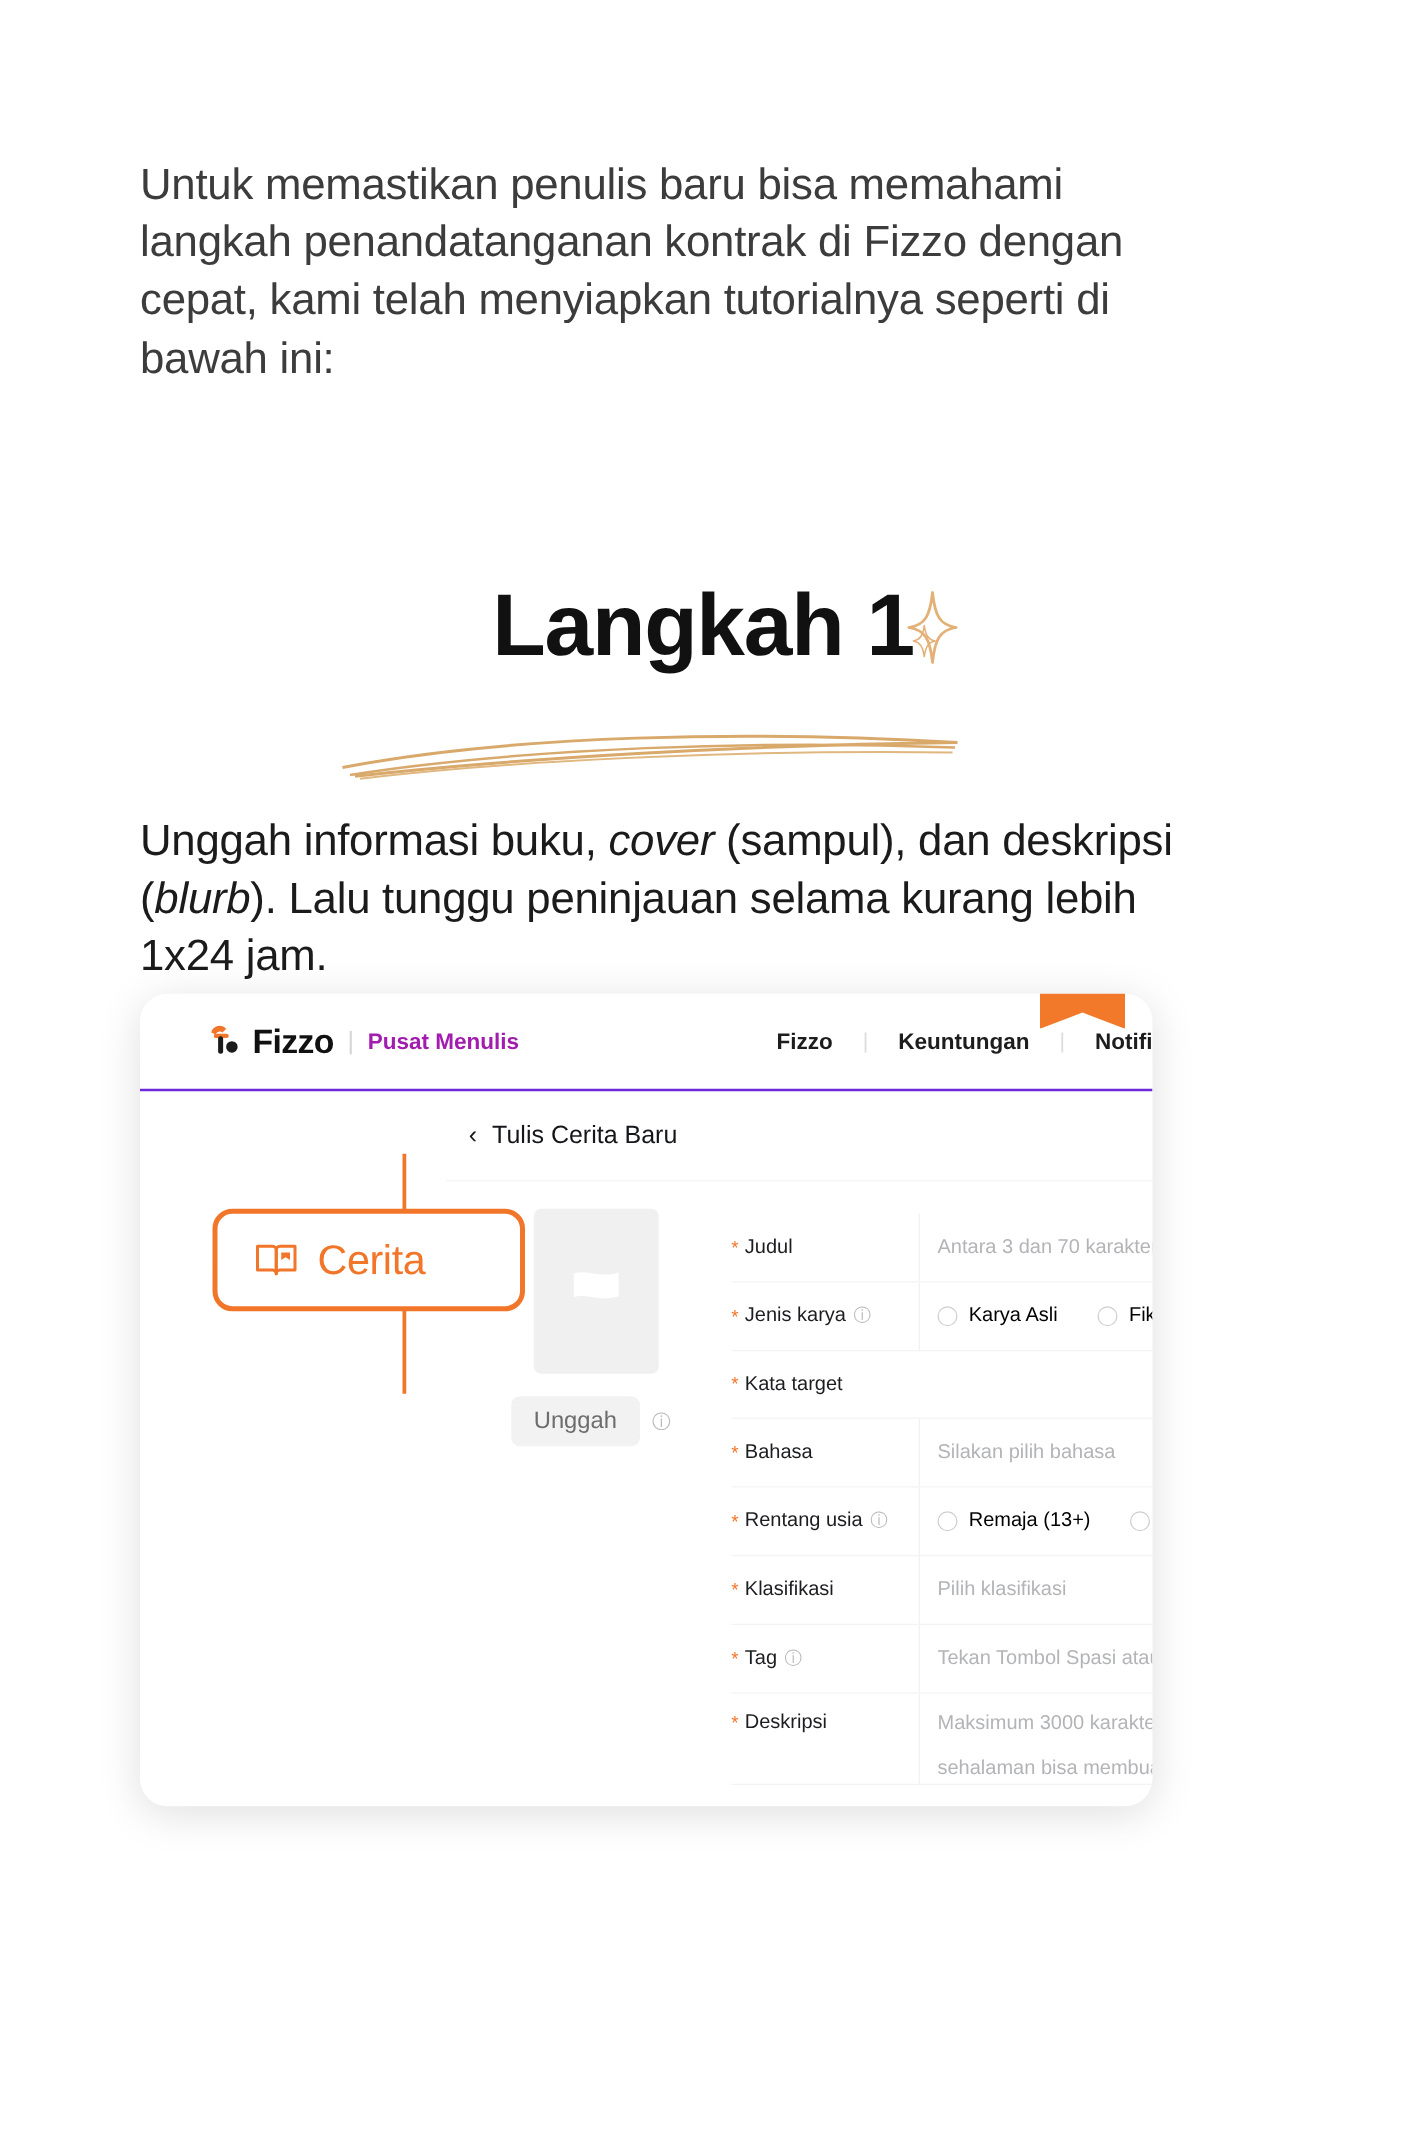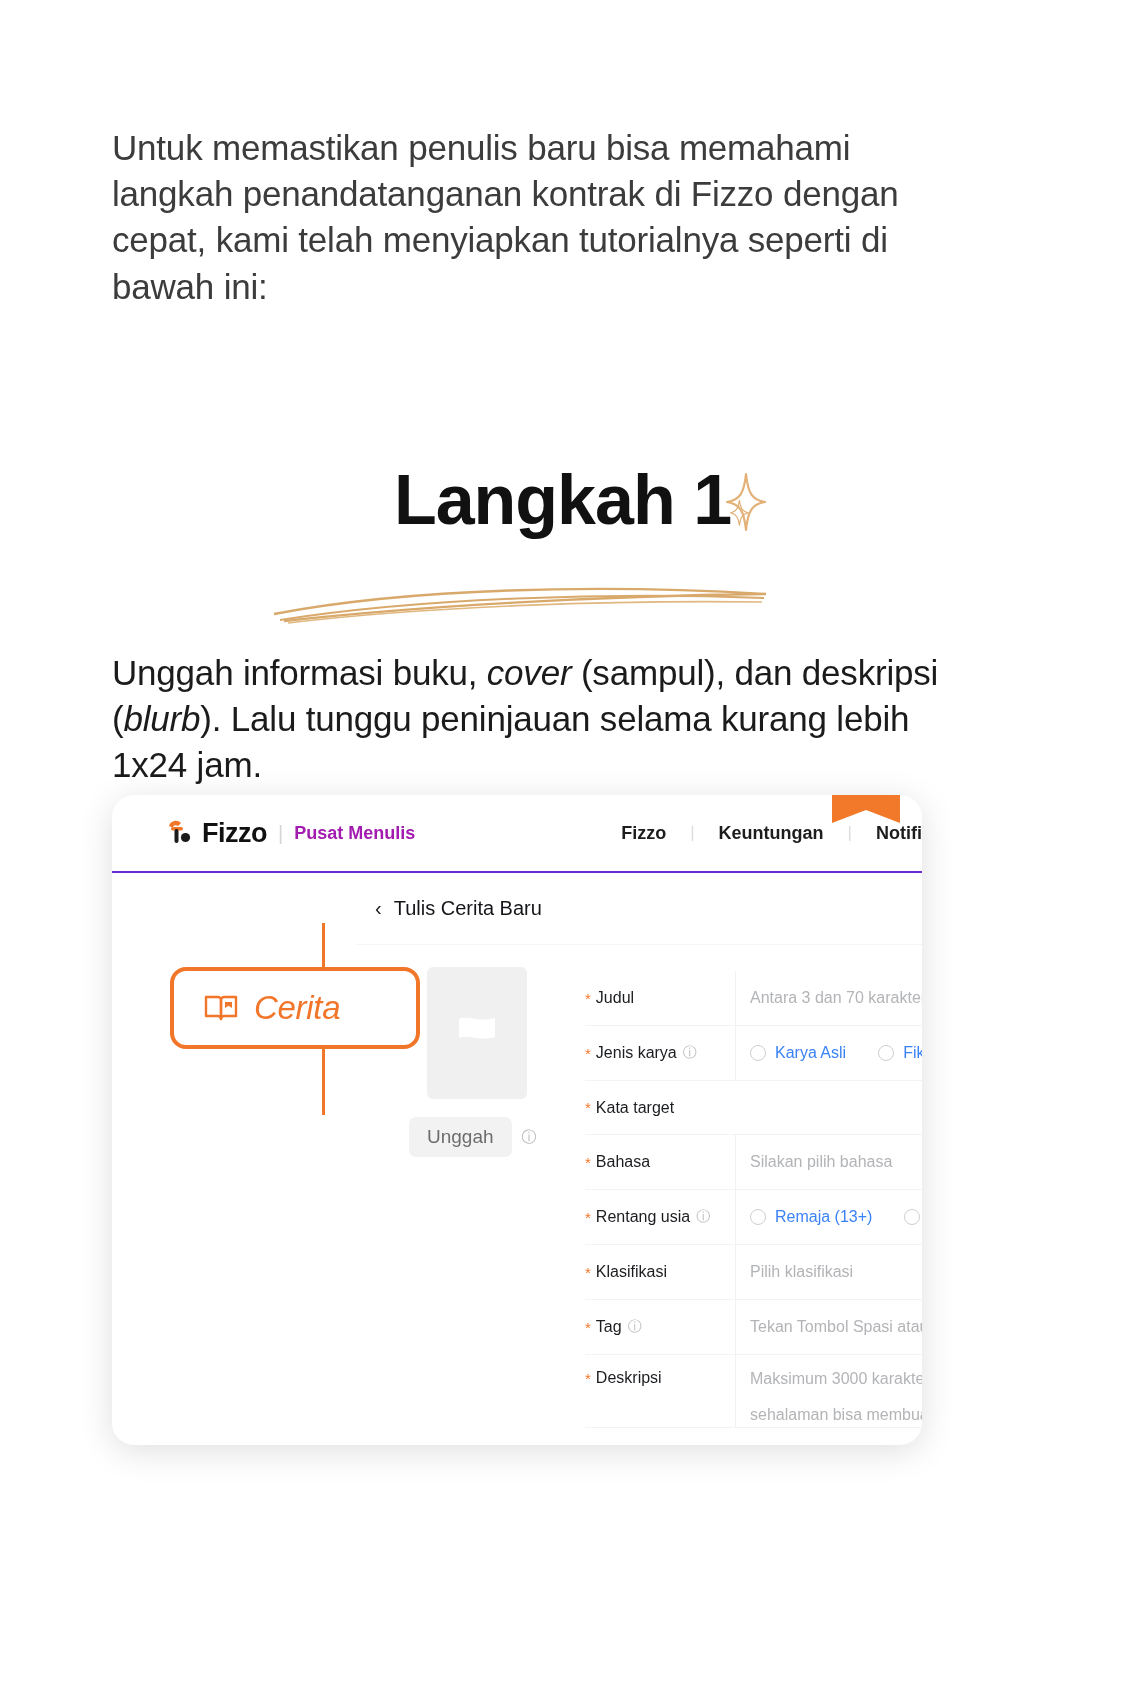--- a/index.html
+++ b/index.html
@@ -183,21 +183,20 @@
     top: 172px;
     width: 250px;
     height: 82px;
     border: 4px solid #f2762a;
     border-radius: 16px;
     background: #ffffff;
     display: flex;
     align-items: center;
     padding-left: 28px;
     z-index: 5;
-    font-style: italic;
   }
   .highlight .hl-ico {
     width: 38px; height: 38px;
     margin-right: 14px;
     flex: 0 0 auto;
   }
   .highlight .hl-label {
     font-size: 33px;
     color: #f2762a;
     letter-spacing: -0.3px;
@@ -318,21 +317,21 @@
     align-items: center;
     white-space: nowrap;
     overflow: hidden;
   }
   .radios { display: flex; align-items: center; gap: 0; }
   .radio {
     display: inline-flex;
     align-items: center;
     margin-right: 32px;
     font-size: 16px;
-    color: #3b82f6;
+    color: #000000;
     white-space: nowrap;
   }
   .radio .dot {
     width: 16px; height: 16px;
     border: 1.5px solid #cfcfcf;
     border-radius: 50%;
     margin-right: 9px;
     flex: 0 0 auto;
   }
   .desc-val { line-height: 1.5; display: block; padding-top: 12px; }

